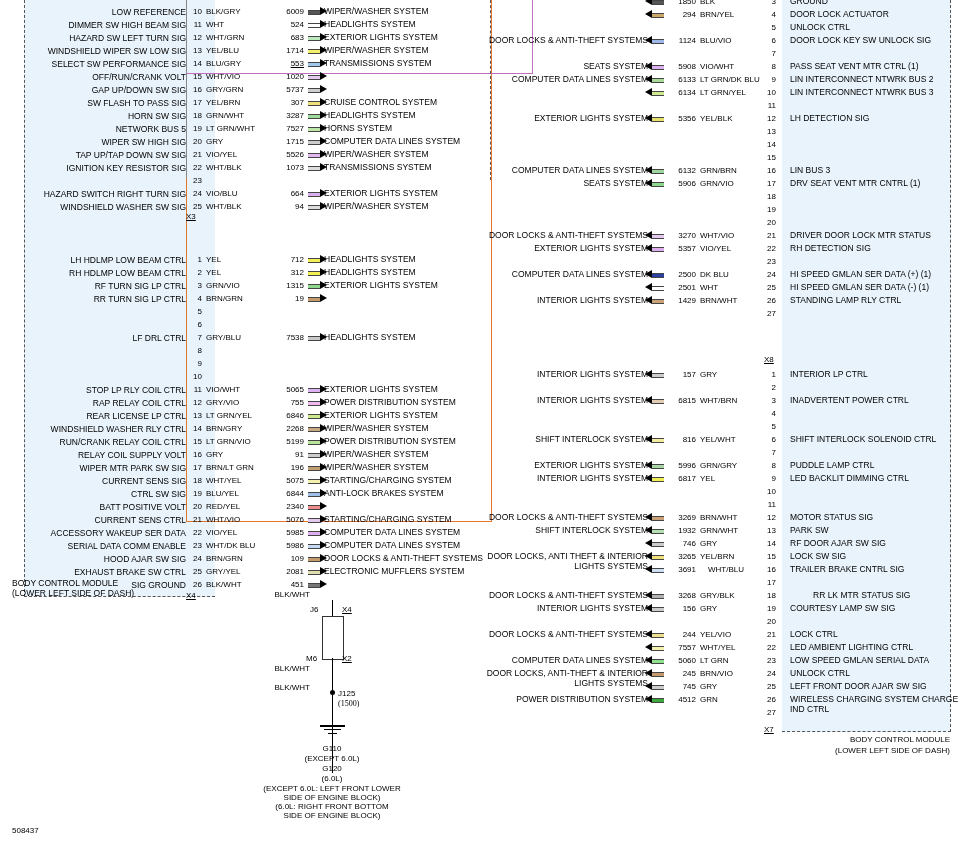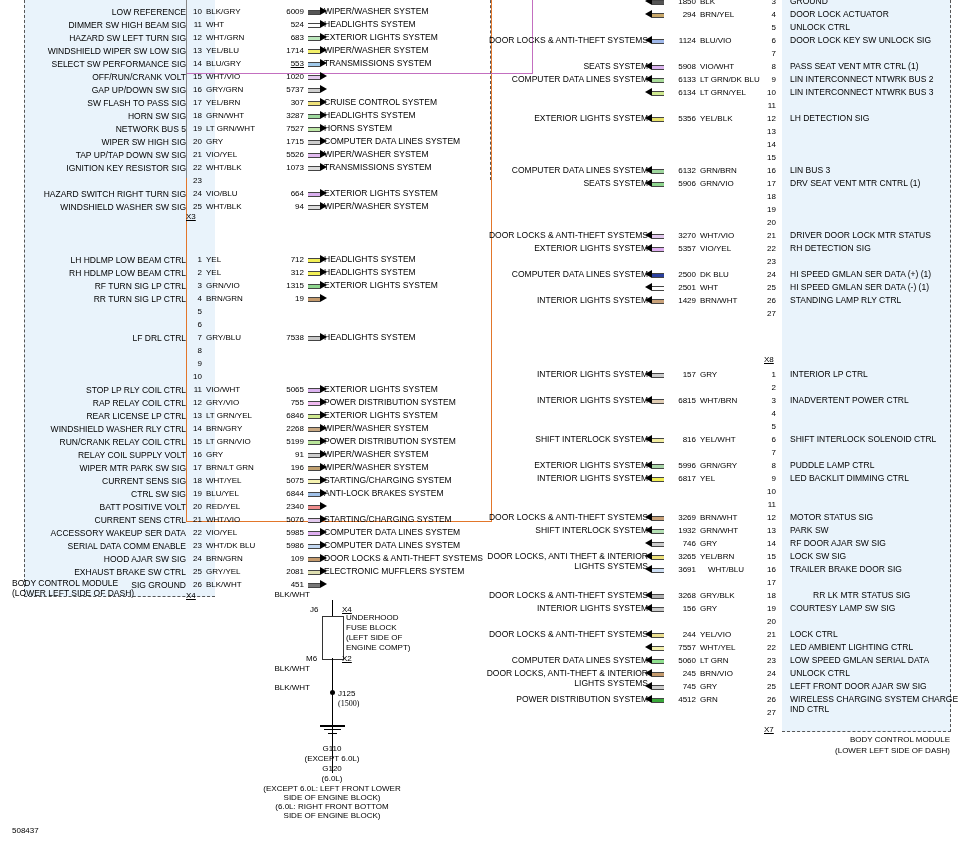--- a/index.html
+++ b/index.html
@@ -51,26 +51,20 @@
   <div class="boxOutline2" style="left:186px;top:-10px;width:345px;height:82px;"></div>
   <div class="dash-v" style="left:490px;top:-10px;height:190px;"></div>
 
   <div class="blk noborder" style="left:186px;top:-10px;width:130px;height:188px;border-left:1px solid #888;border-right:none;background:transparent;"></div>
 
   <div class="blk" style="left:782px;top:-10px;width:168px;height:740px;border-left:none;"></div>
   <div class="capR" style="left:700px;top:735px;width:250px;">BODY CONTROL MODULE</div>
   <div class="capR" style="left:700px;top:746px;width:250px;">(LOWER LEFT SIDE OF DASH)</div>
 
   <div class="fuseblk" style="left:322px;top:616px;width:20px;height:42px;"></div>
-  <div class="capL" style="left:346px;top:613px;width:90px;">
-    <span>UNDERHOOD</span><br>
-    <span>FUSE BLOCK</span><br>
-    <span>(LEFT SIDE OF</span><br>
-    <span>ENGINE COMPT)</span>
-  </div>
   <div class="conn" style="left:310px;top:605px;">J6</div>
   <div class="conn" style="left:342px;top:605px;"><u>X4</u></div>
   <div class="conn" style="left:306px;top:654px;">M6</div>
   <div class="conn" style="left:342px;top:654px;"><u>X2</u></div>
 
   <div class="capR" style="left:240px;top:590px;width:70px;">BLK/WHT</div>
   <div class="capR" style="left:240px;top:664px;width:70px;">BLK/WHT</div>
   <div class="capR" style="left:240px;top:683px;width:70px;">BLK/WHT</div>
 
   <div class="vline" style="left:332px;top:600px;height:16px;"></div>
@@ -526,21 +520,21 @@
       <div class="cct" style="left:660px;top:552px;">3265</div>
       <div class="wire" style="left:652px;top:555px;width:12px;background:#efe27a;border-top:1px solid #444;border-bottom:1px solid #444;"></div>
       <div class="arrowL" style="left:645px;top:552px;"></div>
       <div class="lbl" style="left:790px;top:552px;width:170px;white-space:normal;line-height:9.5px;">LOCK SW SIG</div>
       <div class="lbl r" style="left:458px;top:552px;width:190px;text-align:right;white-space:normal;line-height:9.5px;">DOOR LOCKS, ANTI THEFT &amp; INTERIOR LIGHTS SYSTEMS</div>
       <div class="pin" style="left:764px;top:565px;">16</div>
       <div class="wname" style="left:700px;top:565px;margin-left:8px;">WHT/BLU</div>
       <div class="cct" style="left:660px;top:565px;">3691</div>
       <div class="wire" style="left:652px;top:568px;width:12px;background:#cfe0f5;border-top:1px solid #444;border-bottom:1px solid #444;"></div>
       <div class="arrowL" style="left:645px;top:565px;"></div>
-      <div class="lbl" style="left:790px;top:565px;width:170px;white-space:normal;line-height:9.5px;">TRAILER BRAKE DOOR SIG</div>
+      <div class="lbl" style="left:790px;top:565px;width:170px;white-space:normal;line-height:9.5px;">TRAILER BRAKE CNTRL SIG</div>
       <div class="pin" style="left:764px;top:578px;">17</div>
       <div class="pin" style="left:764px;top:591px;">18</div>
       <div class="wname" style="left:700px;top:591px;">GRY/BLK</div>
       <div class="cct" style="left:660px;top:591px;">3268</div>
       <div class="wire" style="left:652px;top:594px;width:12px;background:#b3b3b3;border-top:1px solid #444;border-bottom:1px solid #444;"></div>
       <div class="arrowL" style="left:645px;top:591px;"></div>
       <div class="lbl" style="left:790px;top:591px;width:170px;white-space:normal;line-height:9.5px;padding-left:23px;">RR LK MTR STATUS SIG</div>
       <div class="lbl r" style="left:458px;top:591px;width:190px;text-align:right;white-space:normal;line-height:9.5px;">DOOR LOCKS &amp; ANTI-THEFT SYSTEMS</div>
       <div class="pin" style="left:764px;top:604px;">19</div>
       <div class="wname" style="left:700px;top:604px;">GRY</div>

